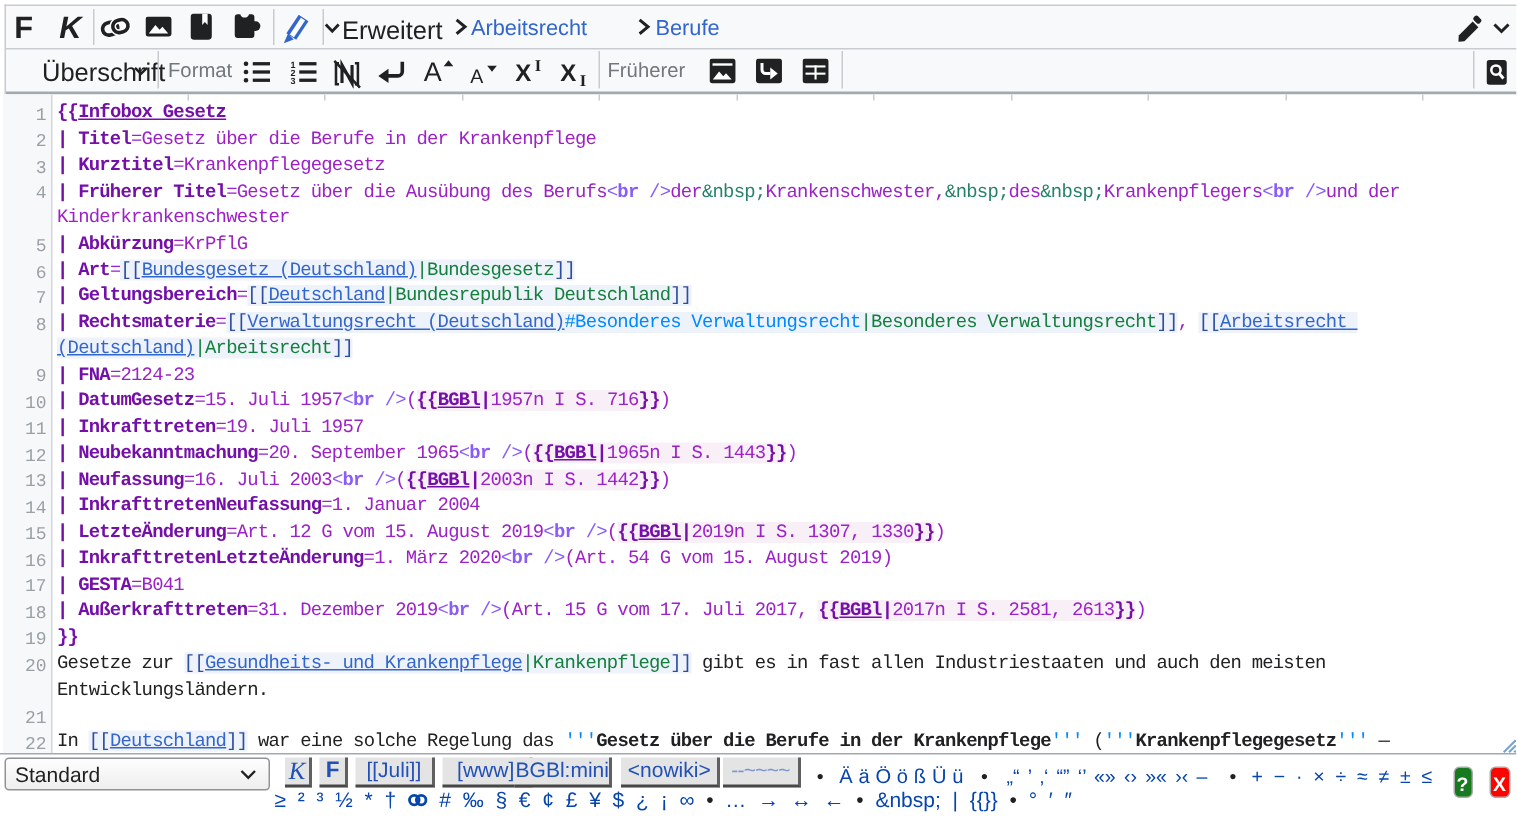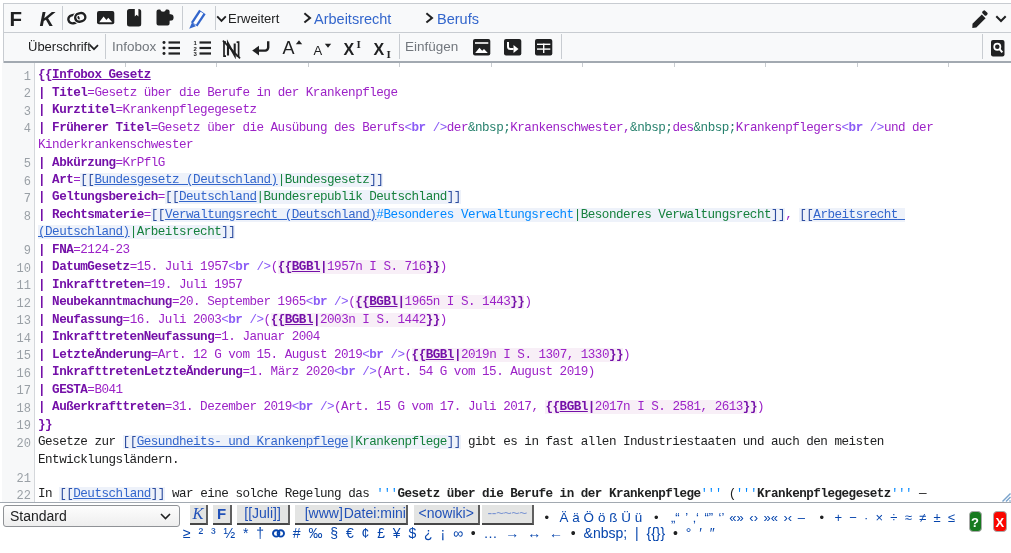--- a/index.html
+++ b/index.html
@@ -6,21 +6,21 @@
 body{font-family:"Liberation Sans",sans-serif;position:relative;color:#202122}
 .abs{position:absolute}
 
 #tbwrap{position:absolute;left:2.5px;top:3px;width:1008.5px;height:60px;
  border:1px solid #c8ccd1;border-right:none;border-bottom:none;background:#f8f9fa}
 #row1{position:absolute;left:0;top:0;width:100%;height:29px;border-bottom:1px solid #c8ccd1}
 #row2{position:absolute;left:0;top:30px;width:100%;height:29px;border-bottom:2px solid #a2a9b1}
 .vsep{position:absolute;top:3px;height:24px;width:1px;background:#c8ccd1}
 .vsep2{position:absolute;top:2px;height:25px;width:1px;background:#c8ccd1}
 .tblabel{position:absolute;font-size:13.5px;color:#72777d;top:6px}
-.tbtext{position:absolute;font-size:13px;color:#202122;top:11.2px}
+.tbtext{position:absolute;font-size:17px;color:#202122;top:11.2px}
 .tbblue{position:absolute;font-size:14.5px;color:#36c;top:11.2px}
 svg{display:block}
 
 #codearea{position:absolute;left:0;top:63px;width:1011px;height:440px;background:#fff;border-bottom:1px solid #a2a9b1}
 #gutter{position:absolute;left:2px;top:0;width:33px;height:439px;background:#f7f8f9;border-right:1px solid #d4d7db}
 #gutnums{position:absolute;left:0;top:5.8px;width:31px;text-align:right;
  font-family:"Liberation Mono",monospace;font-size:12px;line-height:17.47px;color:#9aa0a6;white-space:pre}
 #src{position:absolute;left:38px;top:4.2px;width:961px;
  font-family:"Liberation Mono",monospace;font-size:12.6px;line-height:17.47px;
  letter-spacing:-0.51px;white-space:pre-wrap;word-wrap:break-word;color:#202122}
@@ -90,35 +90,35 @@
     <path d="M1.2 1.4 L5.5 5.8 L9.8 1.4" stroke="#202122" stroke-width="1.9" fill="none"></path>
   </svg>
 <div class="tbtext" style="left:228px">Erweitert</div>
 <svg class="abs" style="left:302.5px;top:12.3px" width="9" height="12" viewBox="0 0 9 12">
     <path d="M1.4 1.3 L7 5.9 L1.4 10.5" stroke="#202122" stroke-width="2" fill="none"></path>
   </svg>
 <div class="tbblue" style="left:314px">Arbeitsrecht</div>
 <svg class="abs" style="left:424.5px;top:12.3px" width="9" height="12" viewBox="0 0 9 12">
     <path d="M1.4 1.3 L7 5.9 L1.4 10.5" stroke="#202122" stroke-width="2" fill="none"></path>
   </svg>
-<div class="tbblue" style="left:437px">Berufs</div>
+<div class="tbblue" style="left:437px">Berufe</div>
 <svg class="abs" style="left:969.5px;top:9.5px" width="20" height="20" viewBox="0 0 20 20">
  <path d="M2.3 17.9 L2.5 13.7 L11.8 4.4 L15.6 8.2 L6.3 17.5 L2.3 17.9 Z" fill="#202122"></path>
  <rect x="12.1" y="1.2" width="5.6" height="3.8" rx="1.6" transform="rotate(45 14.9 3.1)" fill="#202122"></rect>
   </svg>
 <svg class="abs" style="left:994.5px;top:15px" width="12" height="8" viewBox="0 0 12 8">
     <path d="M1.3 1.3 L6 6 L10.7 1.3" stroke="#202122" stroke-width="2" fill="none"></path>
   </svg>
 
 <div class="tbtext" style="left:28px;top:39px">Überschrift</div>
 <svg class="abs" style="left:89px;top:43.5px" width="10" height="7" viewBox="0 0 10 7">
     <path d="M1 1.2 L5 5.2 L9 1.2" stroke="#202122" stroke-width="1.7" fill="none"></path>
   </svg>
 <div class="vsep2 abs" style="left:105px;top:34px"></div>
-<div class="tblabel" style="left:112px;top:39px">Infobox</div>
+<div class="tblabel" style="left:112px;top:39px">Format</div>
 <svg class="abs" style="left:162px;top:40px" width="19" height="16" viewBox="0 0 19 16">
  <g fill="#202122">
   <rect x="0.5" y="1" width="3" height="3" rx="1.4"></rect>
       <rect x="0.5" y="6.5" width="3" height="3" rx="1.4"></rect>
       <rect x="0.5" y="12" width="3" height="3" rx="1.4"></rect>
   <rect x="6.5" y="1.4" width="11.5" height="2.2"></rect>
       <rect x="6.5" y="6.9" width="11.5" height="2.2"></rect>
       <rect x="6.5" y="12.4" width="11.5" height="2.2"></rect>
  </g>
   </svg>
@@ -149,21 +149,21 @@
   </svg>
 <div class="abs" style="left:313.5px;top:43.5px;font-size:13px;line-height:1.1">A</div>
 <svg class="abs" style="left:324px;top:43px" width="8" height="6" viewBox="0 0 8 6">
     <path d="M0.8 0.8 L4 4.8 L7.2 0.8 Z" fill="#202122"></path>
   </svg>
 <div class="abs" style="left:343.5px;top:41px;font-size:16px;font-weight:bold;line-height:1.1">X</div>
 <div class="abs" style="left:356.5px;top:38px;font-size:11px;font-weight:bold;line-height:1.1;font-family:'Liberation Serif',serif">I</div>
 <div class="abs" style="left:373.5px;top:41px;font-size:16px;font-weight:bold;line-height:1.1">X</div>
 <div class="abs" style="left:386.5px;top:47.5px;font-size:11px;font-weight:bold;line-height:1.1;font-family:'Liberation Serif',serif">I</div>
 <div class="vsep2 abs" style="left:398.5px;top:34px"></div>
-<div class="tblabel" style="left:405px;top:39px">Einfügen</div>
+<div class="tblabel" style="left:405px;top:39px">Früherer</div>
 <svg class="abs" style="left:472.5px;top:39px" width="18" height="17" viewBox="0 0 18 17">
  <rect x="0" y="0" width="17.3" height="16.5" rx="2" fill="#202122"></rect>
  <rect x="2" y="3.2" width="13.3" height="1.6" fill="#fff"></rect>
  <path d="M2.2 14 L6.4 8.7 L9.2 11.8 L11 9.9 L14.8 14 Z" fill="#fff"></path>
   </svg>
 <svg class="abs" style="left:503.5px;top:39px" width="18" height="17" viewBox="0 0 18 17">
  <rect x="0" y="0" width="17.3" height="16.5" rx="2" fill="#202122"></rect>
  <path d="M4 3 V7.5 a2.5 2.5 0 0 0 2.5 2.5 H9.5" stroke="#fff" stroke-width="2" fill="none"></path>
  <path d="M9.5 6 V14 L14.5 10 Z" fill="#fff"></path>
   </svg>
@@ -214,21 +214,21 @@
 </div>
 
 <div id="bottom"></div>
 <div id="sel" class="abs">Standard<svg class="abs" style="right:8px;top:7px" width="11" height="7" viewBox="0 0 11 7">
       <path d="M1 1l4.5 4.5L10 1" stroke="#202122" stroke-width="1.6" fill="none"></path>
     </svg></div>
 <div class="ebtn" style="left:189.8px;width:18.4px;font-family:'Liberation Serif',serif;font-style:italic;font-size:16.5px">K</div>
 <div class="ebtn" style="left:213.2px;width:19px;font-weight:bold;font-size:15px">F</div>
 <div class="ebtn" style="left:237.3px;width:52.5px">[[Juli]]</div>
 <div class="ebtn" style="left:294.8px;width:60px">[www]</div>
-<div class="ebtn" style="left:343.2px;width:65.3px">Datei:mini</div>
+<div class="ebtn" style="left:343.2px;width:65.3px">BGBl:mini</div>
 <div class="ebtn" style="left:414.4px;width:65.6px">&lt;nowiki&gt;</div>
 <div class="ebtn" style="left:482.2px;width:51.8px;color:#7b95d2;letter-spacing:-0.5px">--~~~~</div>
 <div class="chars bull" style="left:544.5px;top:510px">•</div>
 <div class="chars" style="left:559.5px;top:510px;word-spacing:0.15px;font-size:13.4px">Ä ä Ö ö ß Ü ü</div>
 <div class="chars bull" style="left:654px;top:510px">•</div>
 <div class="chars" style="left:671px;top:510px;word-spacing:1.9px" id="quotes">„“ ’ ‚‘ “” ‘’ «» ‹› »« ›‹ –</div>
 <div class="chars bull" style="left:819.6px;top:510px">•</div>
 <div class="chars" style="left:834.4px;top:510px;word-spacing:3.6px" id="math1">+ − · × ÷ ≈ ≠ ± ≤</div>
 <div class="chars" style="left:183px;top:525.3px;word-spacing:3.95px;font-size:14px" id="crow2">≥ ² ³ ½ * † <svg width="13" height="10" viewBox="0 0 13 10" style="display:inline-block">
       <g fill="none" stroke="#0645ad" stroke-width="1.9">

